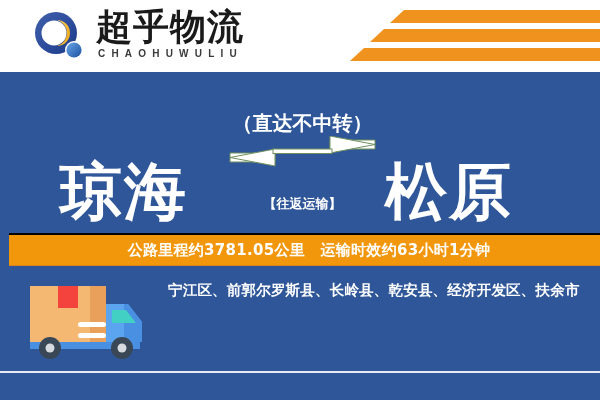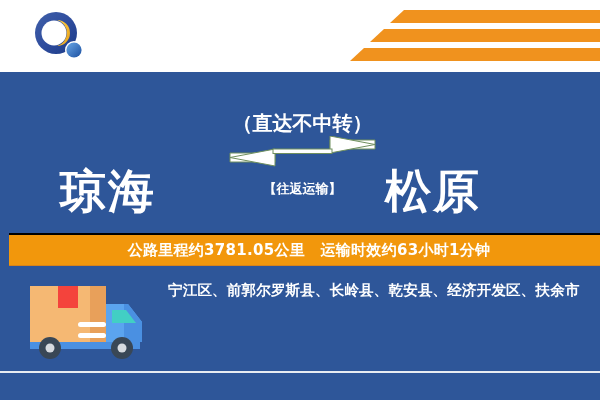--- a/index.html
+++ b/index.html
@@ -95,21 +95,21 @@
     position: absolute;
     left: 0;
     top: 74px;
     width: 600px;
     height: 159px;
   }
   .city {
     position: absolute;
     top: 118px;
     font-family: "DejaVu Sans", "Liberation Sans", sans-serif;
-    font-size: 46px;
+    font-size: 62px;
     font-weight: bold;
     color: #ffffff;
     letter-spacing: 2px;
     white-space: nowrap;
     transform: translateY(-50%);
   }
   .city.origin { left: 60px; }
   .city.dest   { left: 385px; text-align: right; }
 
   .mid {
@@ -134,21 +134,21 @@
     height: 40px;
     margin-top: 4px;
   }
   .arrows svg { display: block; }
   .mid-bottom {
     font-family: Liberation Sans, sans-serif;
     font-size: 13px;
     font-weight: bold;
     color: #ffffff;
     line-height: 18px;
-    margin-top: 4px;
+    margin-top: 19px;
     white-space: nowrap;
   }
 
   
   .info-bar {
     position: absolute;
     left: 9px;
     top: 233px;
     width: 600px;
     height: 33px;
@@ -231,20 +231,24 @@
           </linearGradient>
         </defs>
         <circle cx="23" cy="22" r="21" fill="url(#ringGrad)"></circle>
         <circle cx="21" cy="22" r="12.5" fill="#ffffff"></circle>
         <path d="M24 9 A13.5 13.5 0 0 1 24 35 A10.5 10.5 0 0 0 24 9 Z" fill="url(#moonGrad)"></path>
         <circle cx="41" cy="39" r="9" fill="#ffffff"></circle>
         <circle cx="41" cy="39" r="7.6" fill="url(#dotGrad)"></circle>
       </svg>
     </div>
 
+    <div class="logo-text-wrap">
+      <div class="logo-cn">超乎物流</div>
+      <div class="logo-en">CHAOHUWULIU</div>
+    </div>
 
     <div class="stripes">
       <div class="stripe s1"></div>
       <div class="stripe s2"></div>
       <div class="stripe s3"></div>
     </div>
   </div>
   <div class="header-rule"></div>
 
   <div class="route">

